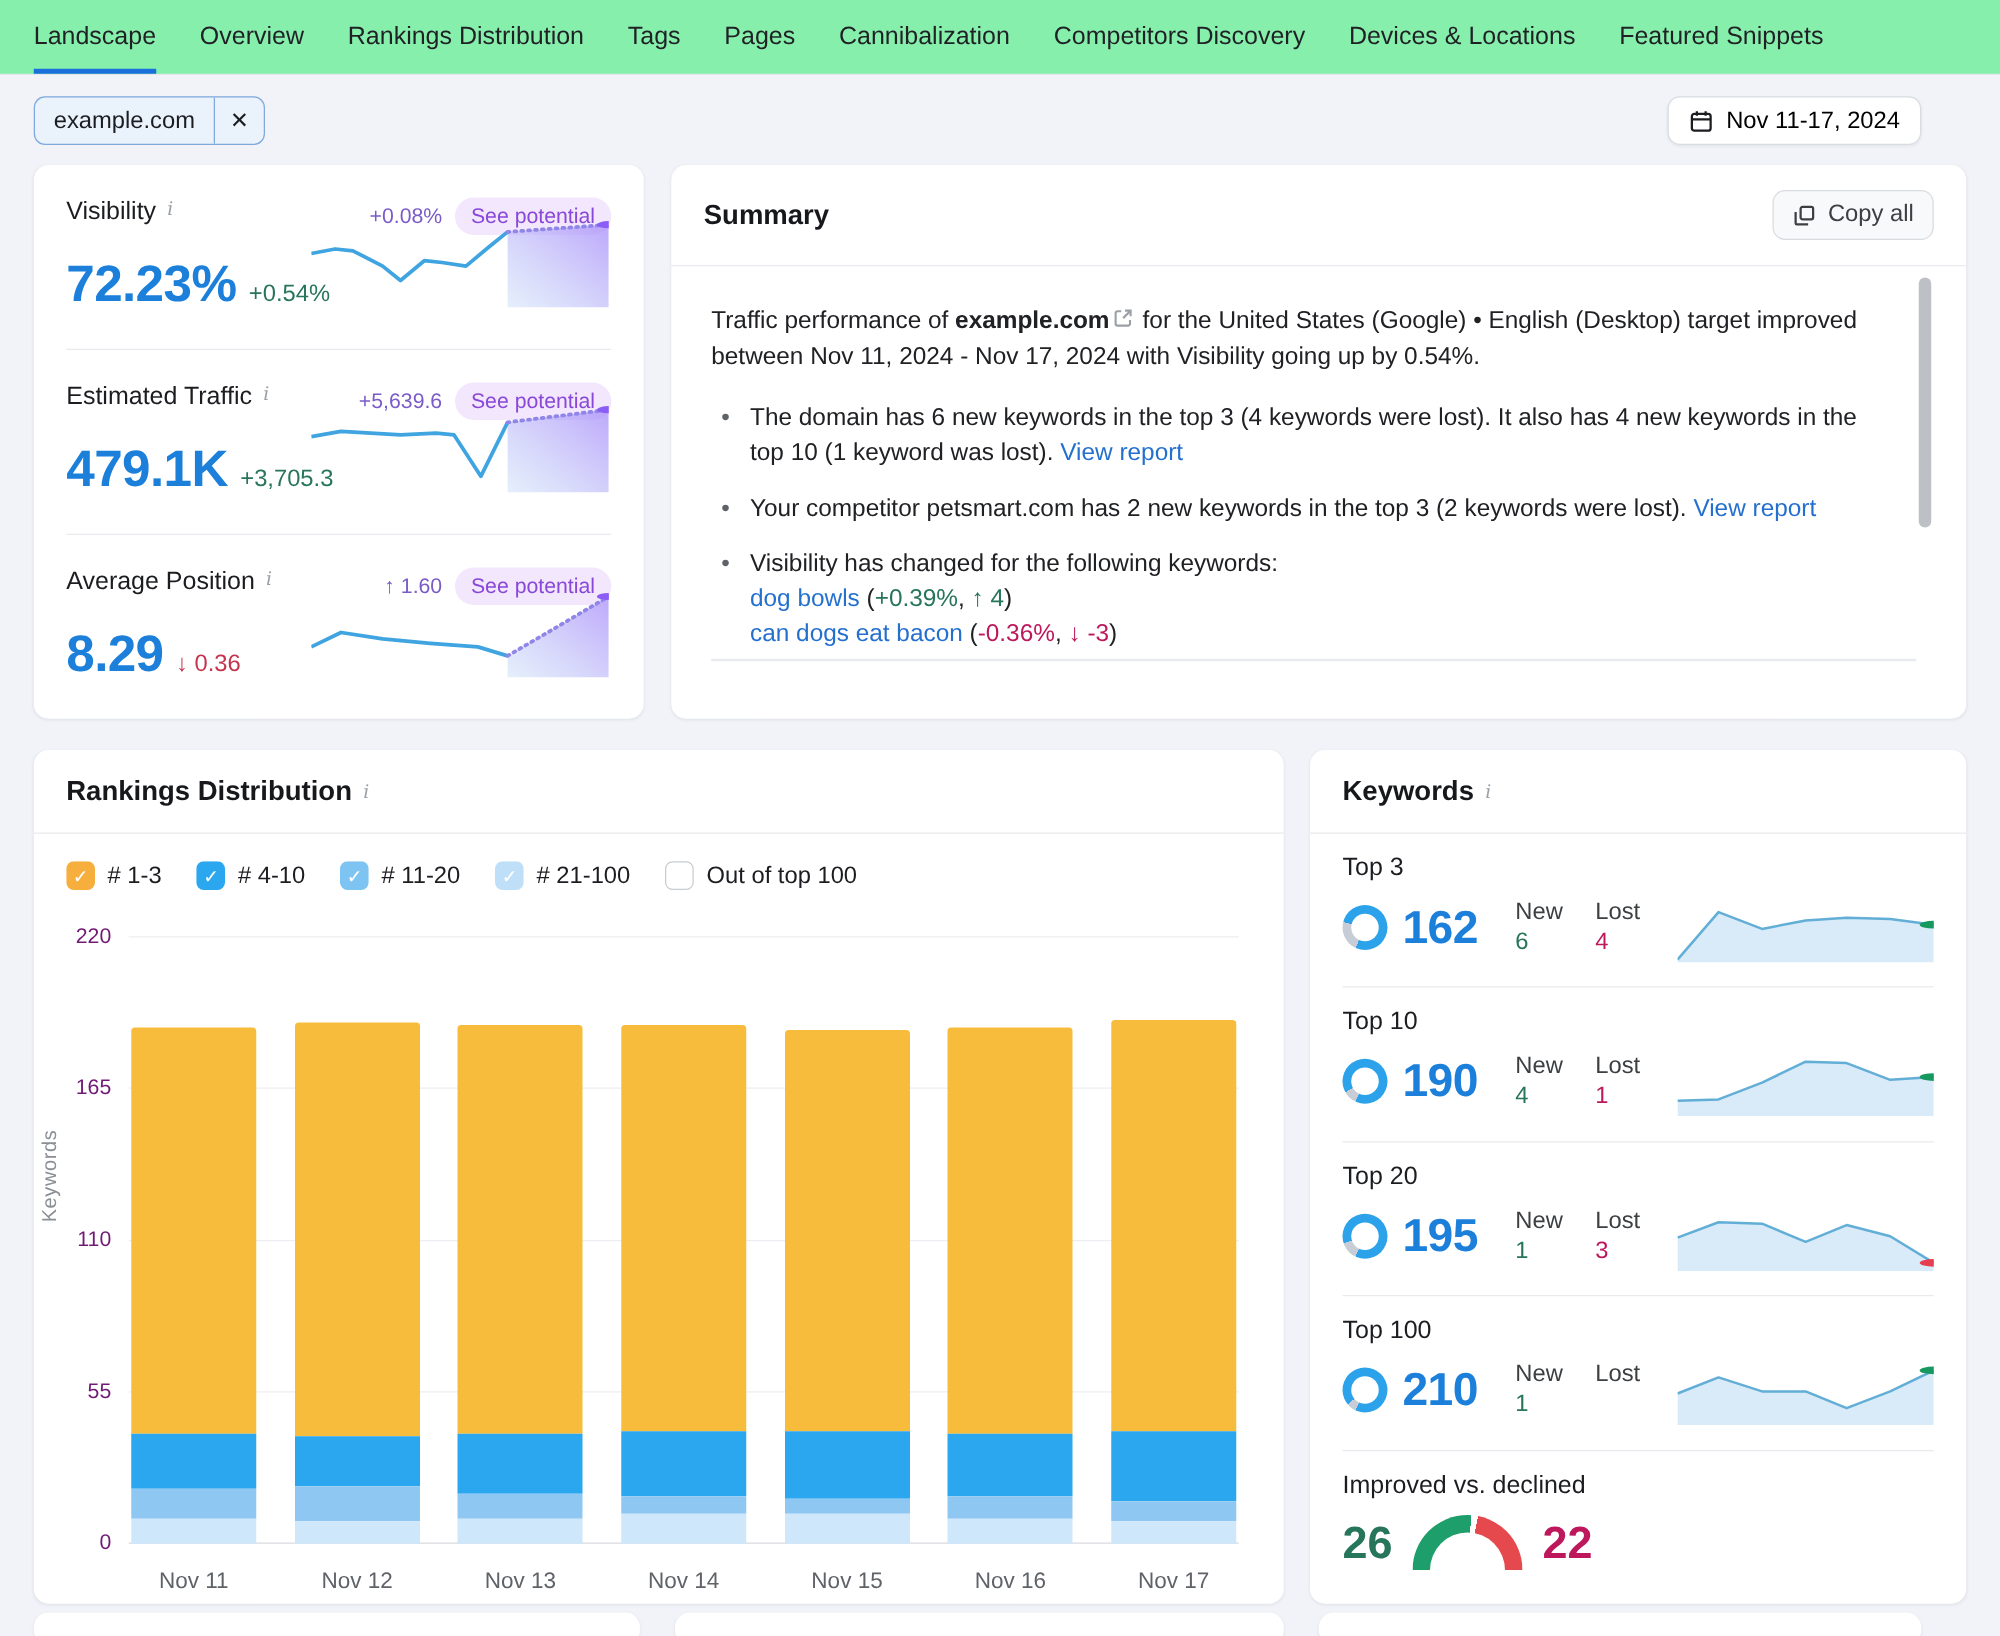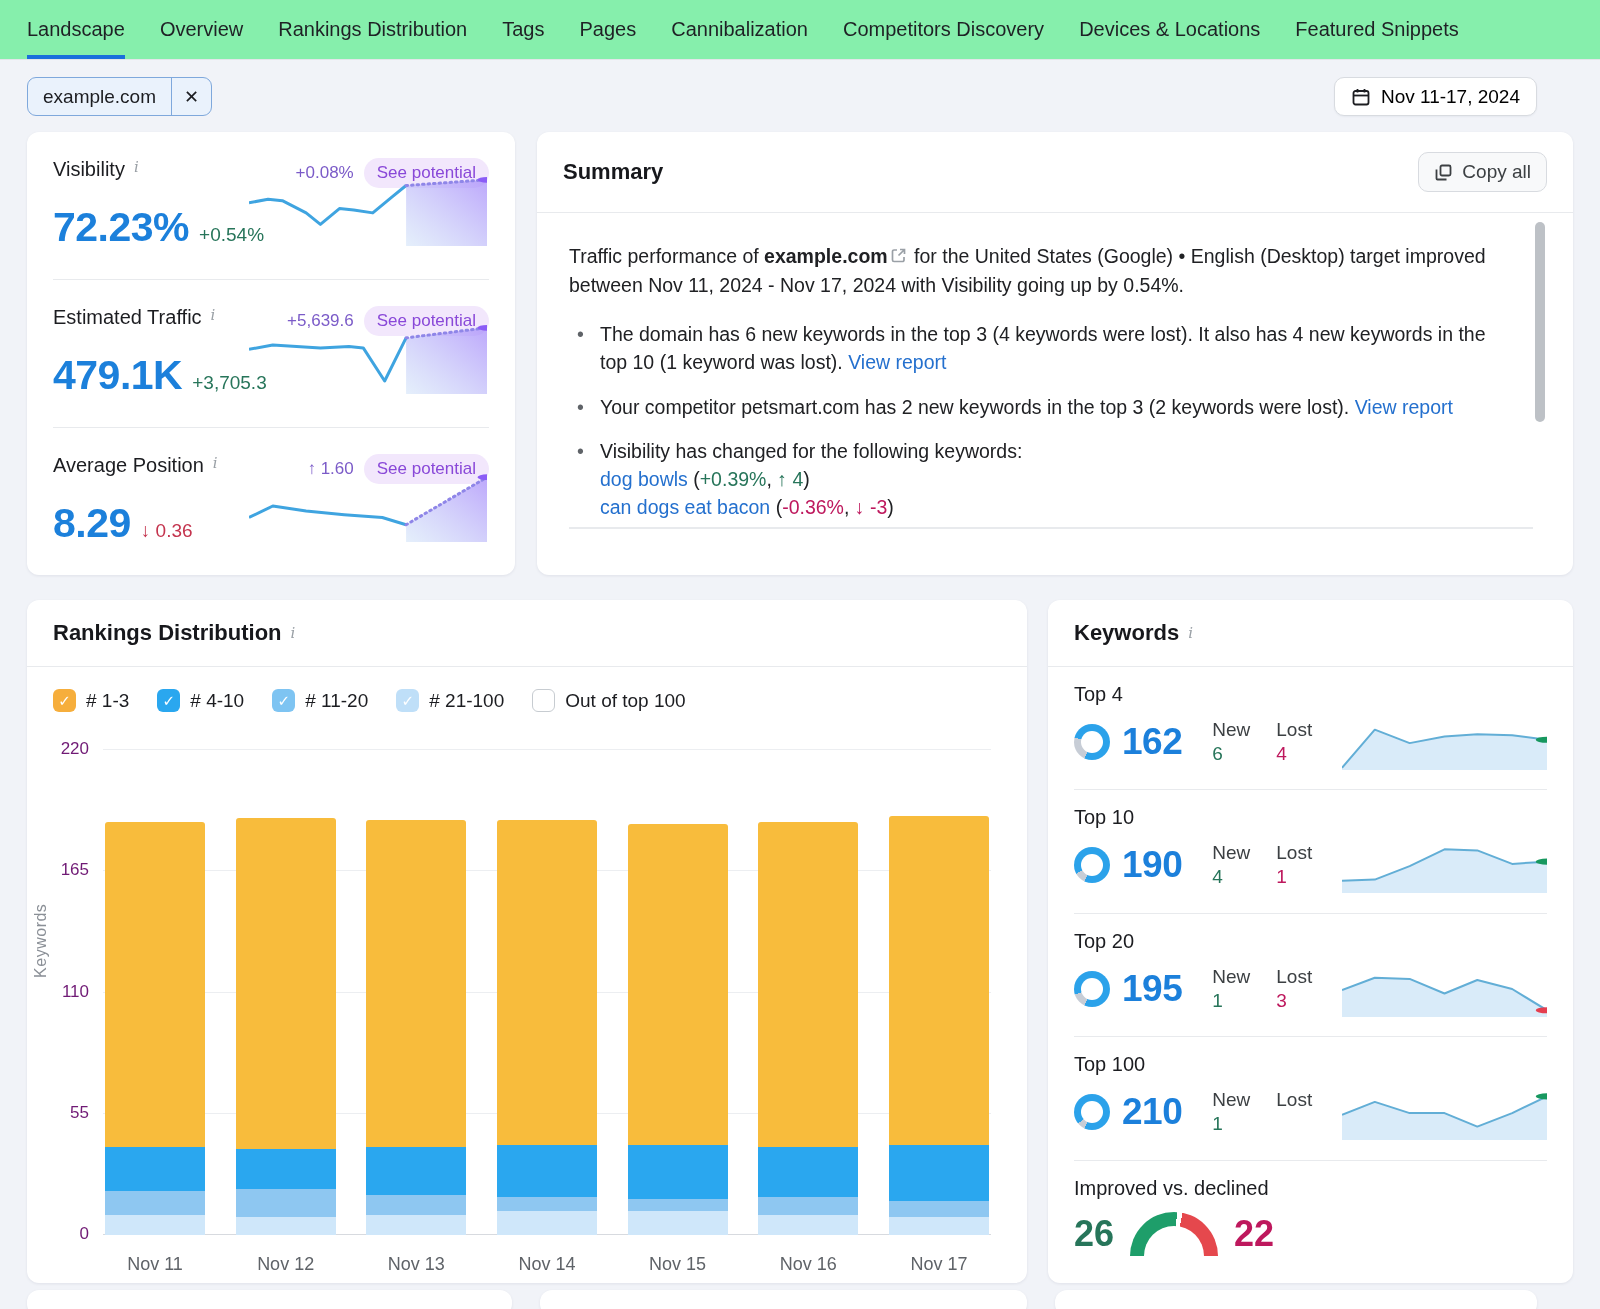--- a/index.html
+++ b/index.html
@@ -360,21 +360,21 @@
   </div>
 
   <div class="card kw-card">
     <div class="card-head">
       <span class="card-title">Keywords</span>
       <span class="info-i">i</span>
     </div>
     <div class="kw-rows">
 
       <div class="kw-row">
-        <div class="kw-label">Top 4</div>
+        <div class="kw-label">Top 3</div>
         <div class="kw-line">
           <span class="donut" style="background: conic-gradient(from 205deg, rgb(199, 205, 214) 0deg, rgb(199, 205, 214) 22%, rgb(43, 162, 234) 22%, rgb(43, 162, 234) 100%);"></span>
           <span class="kw-num">162</span>
           <span class="nl">
             <span class="col">
                 <div class="hd">New</div>
                 <div class="val grn">6</div>
               </span>
             <span class="col">
                 <div class="hd">Lost</div>

